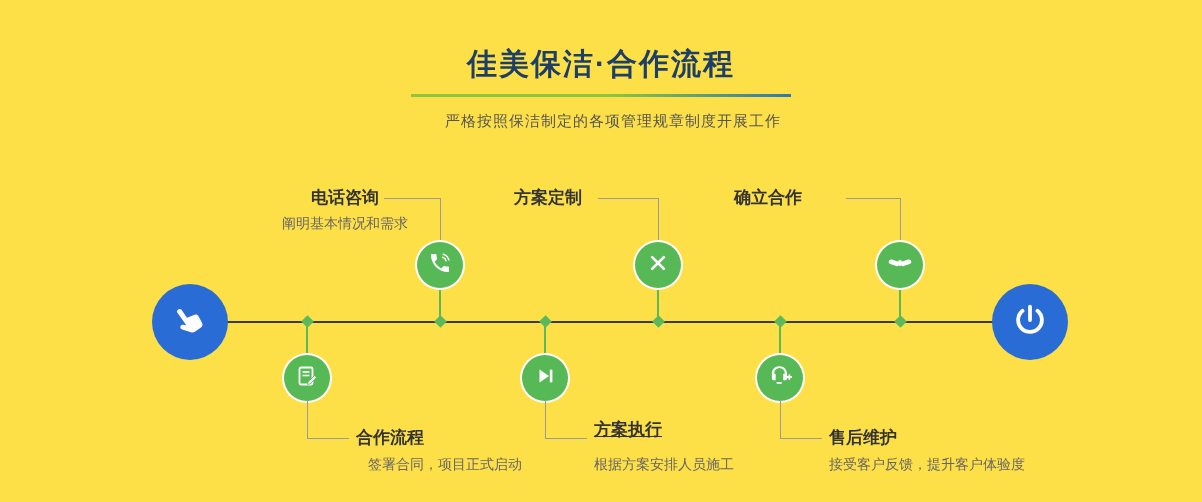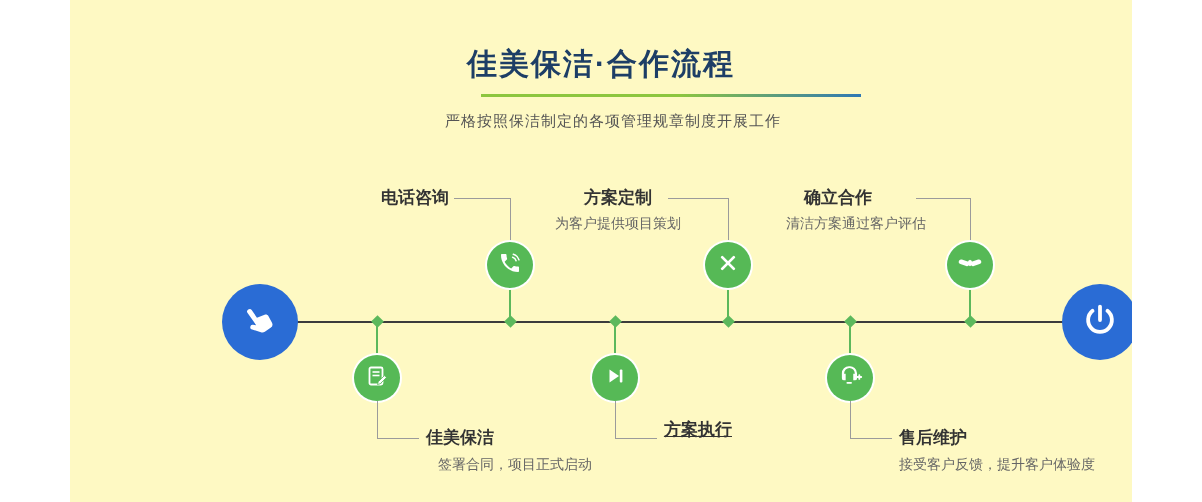--- a/index.html
+++ b/index.html
@@ -1,17 +1,17 @@
 <!DOCTYPE html>
 <html><head>
 <meta charset="utf-8">
 <style>
   html,body{margin:0;padding:0;background:#fff;}
   body{font-family:"Liberation Sans","DejaVu Sans",sans-serif;}
-  .stage{position:relative;width:1062px;height:502px;background:#fef9c3;overflow:hidden;margin:0 auto;}
+  .stage{position:relative;width:1202px;height:502px;background:#fde047;overflow:hidden;margin:0 auto;}
   .abs{position:absolute;}
   .page-title{top:44px;left:0;width:100%;text-align:center;font-size:30px;font-weight:700;color:#1d3e66;letter-spacing:2px;}
   .title-divider{top:94px;left:411px;width:380px;height:3px;background:linear-gradient(90deg,#8dc63f 0%,#8dc63f 52%,#2f78b5 100%);}
   .page-subtitle{top:112px;left:0;width:100%;text-align:center;font-size:15px;color:#555;letter-spacing:1px;padding-left:12px;}
   .main-line{top:321px;left:190px;width:840px;height:2px;background:#3c3c3c;}
   .end-node{width:76px;height:76px;border-radius:50%;background:#2a6cd5;display:flex;align-items:center;justify-content:center;}
   .diamond{width:9px;height:9px;background:#5cb85c;transform:rotate(45deg);}
   .step-circle{width:46px;height:46px;border-radius:50%;background:#56b956;display:flex;align-items:center;justify-content:center;box-shadow:0 0 0 2px #fff;}
   .stem{width:2px;background:#5cb85c;}
   .connh{height:1px;background:#9b9b9b;}
@@ -50,49 +50,48 @@
   </div>
 
   <div class="abs diamond" style="left:303px;top:317px;"></div>
   <div class="abs diamond" style="left:436px;top:317px;"></div>
   <div class="abs diamond" style="left:541px;top:317px;"></div>
   <div class="abs diamond" style="left:654px;top:317px;"></div>
   <div class="abs diamond" style="left:776px;top:317px;"></div>
   <div class="abs diamond" style="left:896px;top:317px;"></div>
 
   <div class="abs step-title tc" style="left:285px;top:188px;width:120px;">电话咨询</div>
+  <div class="abs step-desc tc" style="left:245px;top:214px;width:200px;">阐明基本情况和需求</div>
   <div class="abs connh" style="left:384px;top:198px;width:57px;"></div>
   <div class="abs connv" style="left:440px;top:198px;height:44px;"></div>
   <div class="abs stem" style="left:439px;top:288px;height:33px;"></div>
   <div class="abs step-circle" style="left:417px;top:242px;">
     <span>
       <svg width="24" height="24" viewBox="0 0 24 24" fill="#fff">
         <path d="M6.62 10.79c1.44 2.83 3.76 5.14 6.59 6.59l2.2-2.2c.27-.27.67-.36 1.02-.24 1.12.37 2.33.57 3.57.57.55 0 1 .45 1 1V20c0 .55-.45 1-1 1-9.39 0-17-7.61-17-17 0-.55.45-1 1-1h3.5c.55 0 1 .45 1 1 0 1.25.2 2.45.57 3.57.11.35.03.74-.25 1.02l-2.2 2.2z"></path>
         <path d="M14.6 6.2c1.7.5 3 1.8 3.5 3.5" stroke="#fff" stroke-width="1.5" fill="none" stroke-linecap="round"></path>
         <path d="M15.3 3.2c2.7.8 4.8 2.9 5.6 5.6" stroke="#fff" stroke-width="1.5" fill="none" stroke-linecap="round"></path>
       </svg>
     </span>
   </div>
 
   <div class="abs step-title tc" style="left:488px;top:188px;width:120px;">方案定制</div>
-  <div class="abs step-desc tc" style="left:458px;top:214px;width:180px;">为客户提供项目策划</div>
   <div class="abs connh" style="left:598px;top:198px;width:60px;"></div>
   <div class="abs connv" style="left:658px;top:198px;height:44px;"></div>
   <div class="abs stem" style="left:657px;top:288px;height:33px;"></div>
   <div class="abs step-circle" style="left:635px;top:242px;">
     <span>
       <svg width="24" height="24" viewBox="0 0 24 24" fill="#fff">
         <rect x="10.6" y="2.5" width="2.8" height="19" rx="1.2" transform="rotate(45 12 12)"></rect>
         <rect x="10.6" y="2.5" width="2.8" height="19" rx="1.2" transform="rotate(-45 12 12)"></rect>
       </svg>
     </span>
   </div>
 
   <div class="abs step-title tc" style="left:708px;top:188px;width:120px;">确立合作</div>
-  <div class="abs step-desc tc" style="left:696px;top:214px;width:180px;">清洁方案通过客户评估</div>
   <div class="abs connh" style="left:846px;top:198px;width:54px;"></div>
   <div class="abs connv" style="left:900px;top:198px;height:44px;"></div>
   <div class="abs stem" style="left:899px;top:288px;height:33px;"></div>
   <div class="abs step-circle" style="left:877px;top:242px;">
     <span>
       <svg width="26" height="26" viewBox="0 0 24 24" fill="#fff">
         <rect x="1.5" y="9.6" width="10" height="4.4" rx="2.2" transform="rotate(18 6.5 11.8)"></rect>
         <rect x="12.5" y="9.6" width="10" height="4.4" rx="2.2" transform="rotate(-18 17.5 11.8)"></rect>
         <rect x="9.7" y="9.7" width="4.6" height="4.6" rx="1" transform="rotate(45 12 12)"></rect>
       </svg>
@@ -105,35 +104,36 @@
       <svg width="24" height="24" viewBox="0 0 24 24">
         <rect x="4.5" y="3.5" width="13" height="17" rx="1.5" fill="none" stroke="#fff" stroke-width="1.8"></rect>
         <line x1="7.5" y1="8" x2="14.5" y2="8" stroke="#fff" stroke-width="1.6"></line>
         <line x1="7.5" y1="11.5" x2="14.5" y2="11.5" stroke="#fff" stroke-width="1.6"></line>
         <path d="M13.2 17.8l6.2-6.2 2 2-6.2 6.2-2.7.7z" fill="#fff" stroke="#56b956" stroke-width="0.8"></path>
       </svg>
     </span>
   </div>
   <div class="abs connv" style="left:307px;top:401px;height:37px;"></div>
   <div class="abs connh" style="left:307px;top:438px;width:42px;"></div>
-  <div class="abs step-title" style="left:356px;top:428px;">佳美保洁</div>
+  <div class="abs step-title" style="left:356px;top:428px;">合作流程</div>
   <div class="abs step-desc" style="left:368px;top:455px;">签署合同，项目正式启动</div>
 
   <div class="abs stem" style="left:544px;top:323px;height:32px;"></div>
   <div class="abs step-circle" style="left:522px;top:355px;">
     <span>
       <svg width="24" height="24" viewBox="0 0 24 24" fill="#fff">
         <path d="M6.5 5.5v13l9.5-6.5z"></path>
         <rect x="16.8" y="5.5" width="2.6" height="13" rx="1"></rect>
       </svg>
     </span>
   </div>
   <div class="abs connv" style="left:545px;top:401px;height:37px;"></div>
   <div class="abs connh" style="left:545px;top:438px;width:42px;"></div>
   <div class="abs step-title" style="left:594px;top:420px;text-decoration:underline;">方案执行</div>
+  <div class="abs step-desc" style="left:594px;top:455px;">根据方案安排人员施工</div>
 
   <div class="abs stem" style="left:779px;top:323px;height:32px;"></div>
   <div class="abs step-circle" style="left:757px;top:355px;">
     <span>
       <svg width="26" height="26" viewBox="0 0 24 24" fill="#fff">
         <path d="M11 3a6.5 6.5 0 0 0-6.5 6.5V14a2 2 0 0 0 2 2H8v-6H6.6v-.5a4.9 4.9 0 1 1 9.8 0v.5H15v6h1.5a2 2 0 0 0 2-2V9.5A6.5 6.5 0 0 0 11 3z"></path>
         <path d="M9.5 18.3h3.5" stroke="#fff" stroke-width="1.6" stroke-linecap="round"></path>
         <rect x="18" y="12.1" width="5.2" height="1.7" rx=".8"></rect>
         <rect x="19.75" y="10.35" width="1.7" height="5.2" rx=".8"></rect>
       </svg>

